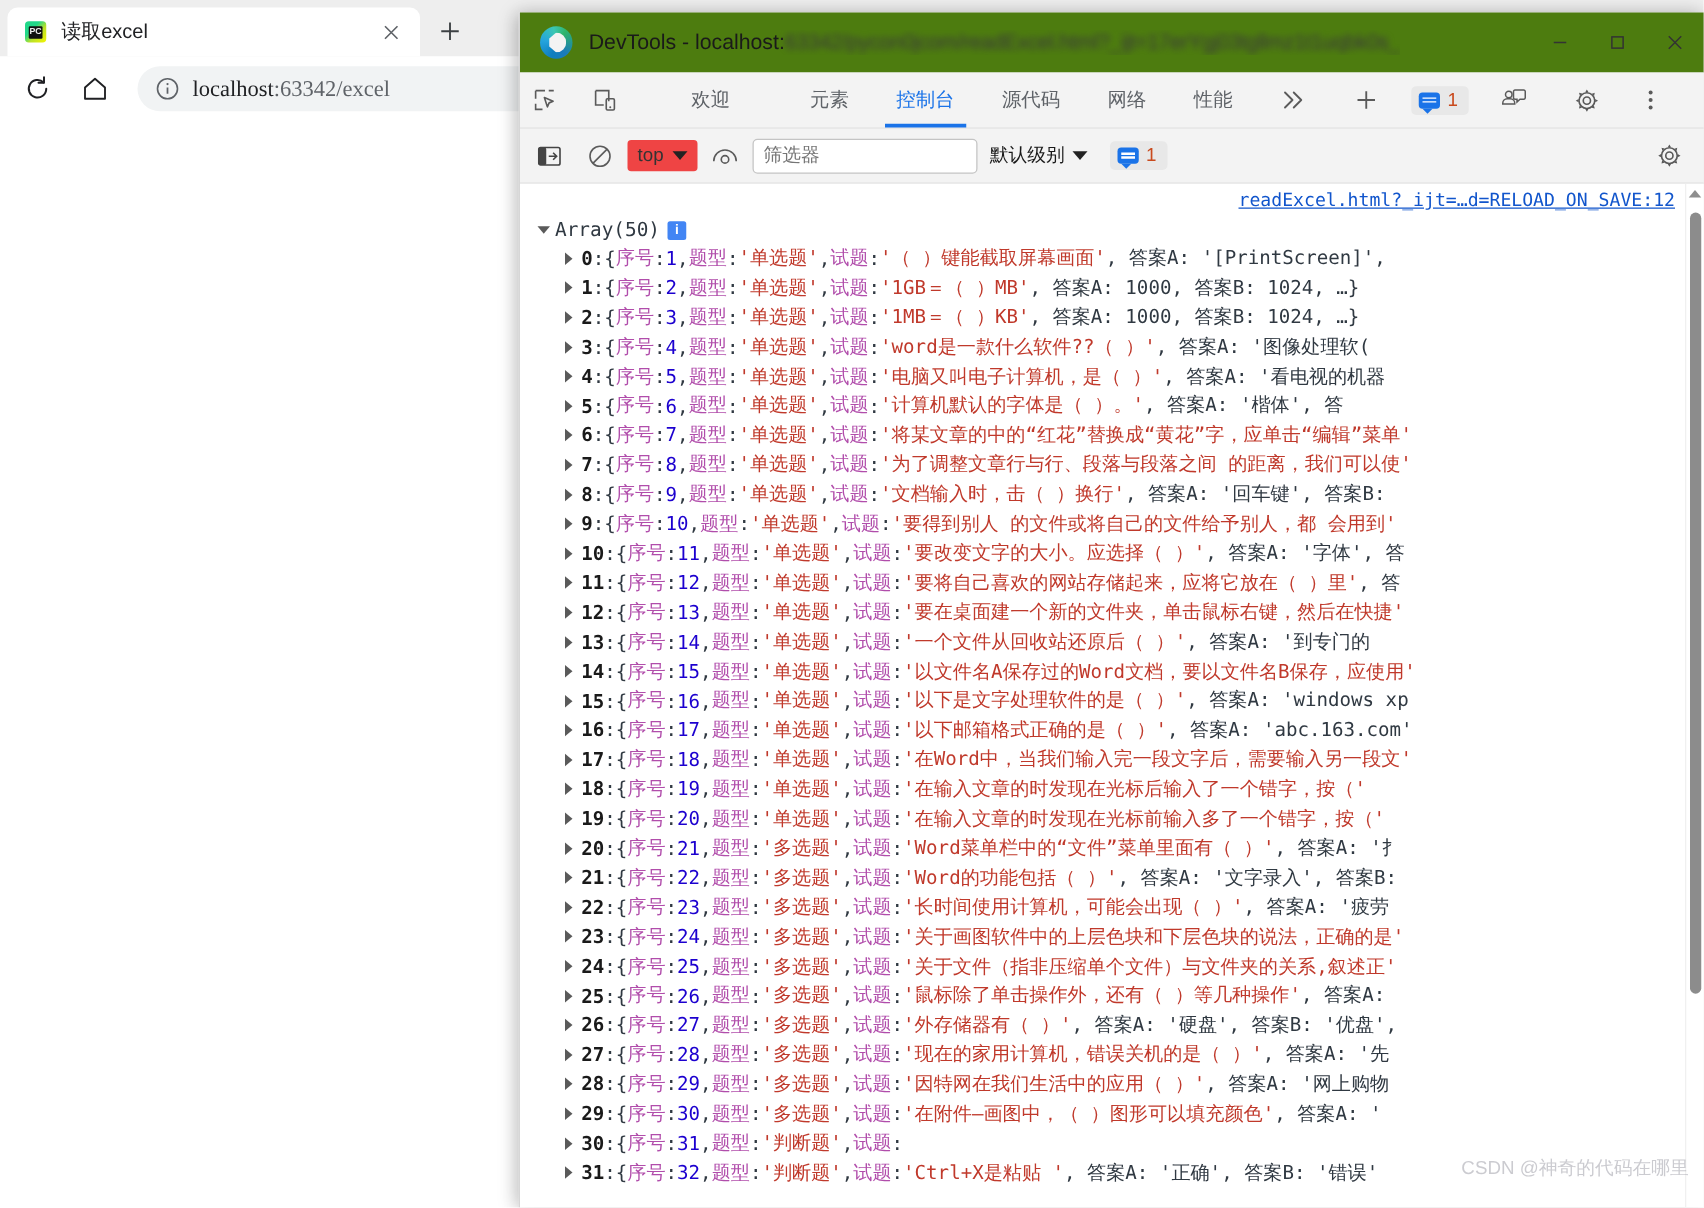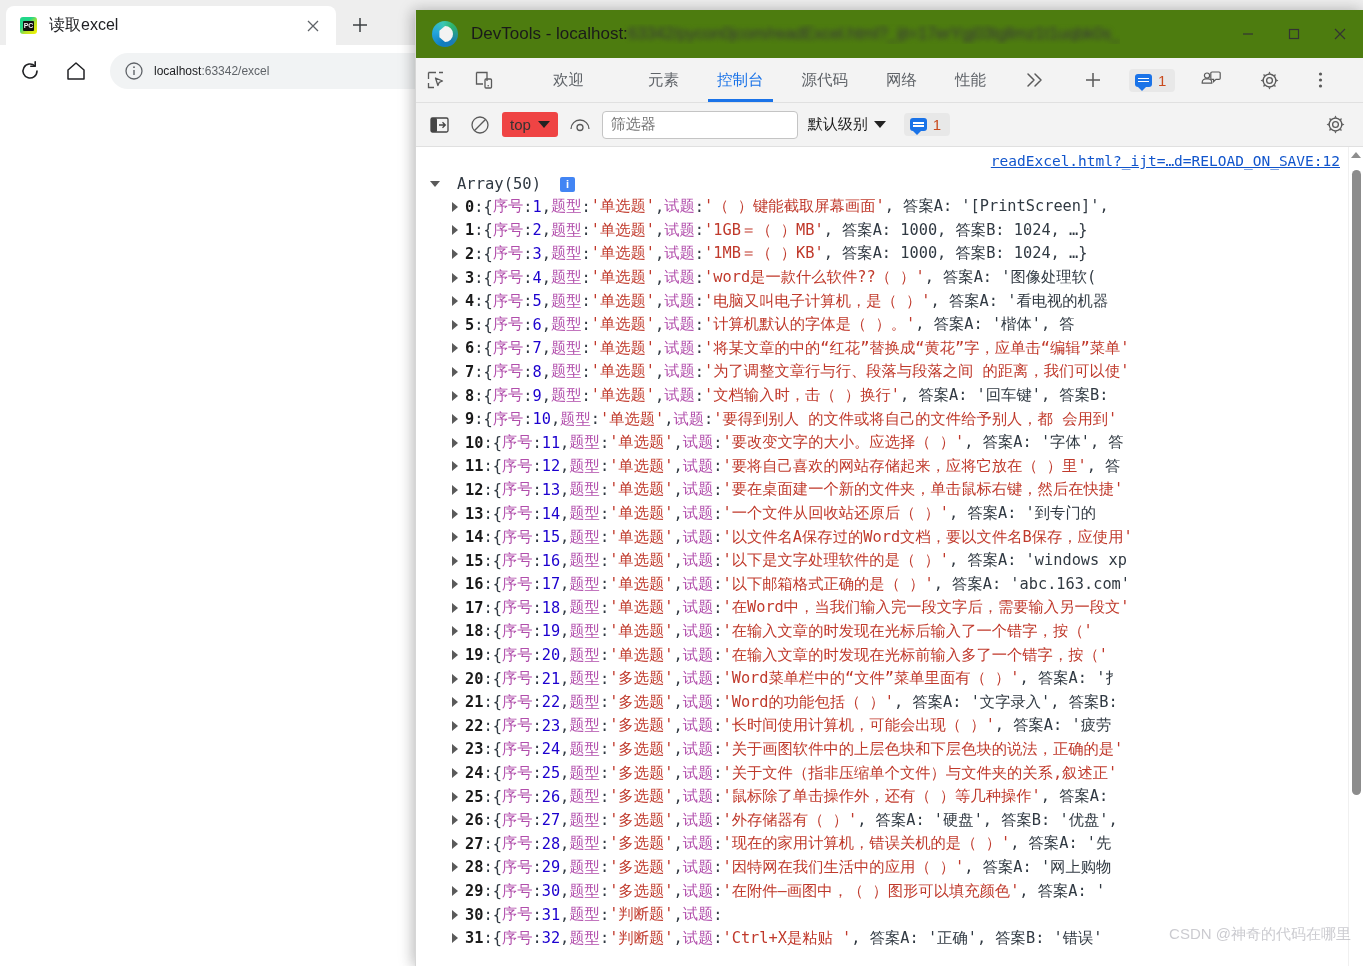--- a/index.html
+++ b/index.html
@@ -76,21 +76,21 @@
     flex: 1; height: 36px; background: #f1f3f4; border-radius: 18px;
     display: flex; align-items: center; gap: 10px;
     padding: 0 14px;
     margin-left: 8px;
   }
   .omni-info {
     width: 20px; height: 20px; flex: 0 0 20px;
     color: #5f6368;
   }
   .omni-text {
-    font-size: 12px; white-space: nowrap; overflow: hidden;
+    font-size: 18px; white-space: nowrap; overflow: hidden; font-family: Liberation Serif, serif;
   }
   .omni-text .host { color: #202124; }
   .omni-text .path { color: #5f6368; }
   .browser-page { background: #ffffff; height: calc(966px - 97px); }
 
   
   .devtools {
     position: absolute;
     left: 415px; top: 10px;
     width: 948px; height: 956px;
@@ -189,25 +189,25 @@
     flex: 0 0 44px;
     padding: 0 6px;
     gap: 4px;
   }
   .ctx-select {
     display: flex; align-items: center; gap: 7px;
     background: #ef4444; border-radius: 3px;
     padding: 4px 8px; font-size: 15px; color: #333;
   }
   .filter-input {
-    width: 196px; height: 28px;
+    width: 180px; height: 28px;
     background: #ffffff; border: 1px solid #c4c4c4; border-radius: 4px;
     font-size: 15px; color: #5f6368;
     padding: 0 8px;
-    font-family: Liberation Serif, serif;
+    font-family: Liberation Sans, sans-serif;
     outline: none;
   }
   .lvl-select {
     display: flex; align-items: center; gap: 6px;
     font-size: 15px; color: #1a1a1a;
     padding: 0 6px;
   }
   .caret { width: 0; height: 0; border-left: 6px solid transparent; border-right: 6px solid transparent; border-top: 7px solid #222; }
 
   
@@ -218,21 +218,21 @@
     position: absolute; left: 0; top: 0; right: 15px; bottom: 0;
     overflow: hidden;
     font-family: "DejaVu Sans Mono", "Liberation Mono", monospace;
   }
   .src-link {
     text-align: right; padding: 6px 8px 0 0;
     font-size: 14.5px;
   }
   .src-link a { color: #1155cc; text-decoration: underline; }
   .arr-header {
-    display: flex; align-items: center; gap: 19px;
+    display: flex; align-items: center; gap: 6px;
     padding: 6px 0 2px 16px;
     font-size: 15.5px; color: #303942;
   }
   .tri {
     width: 0; height: 0; display: inline-block;
     border-left: 6px solid #5a5a5a; border-top: 5px solid transparent; border-bottom: 5px solid transparent;
   }
   .tri.down { transform: rotate(90deg); }
   .info-i {
     width: 15px; height: 15px; background: #4285f4; border-radius: 2px;

